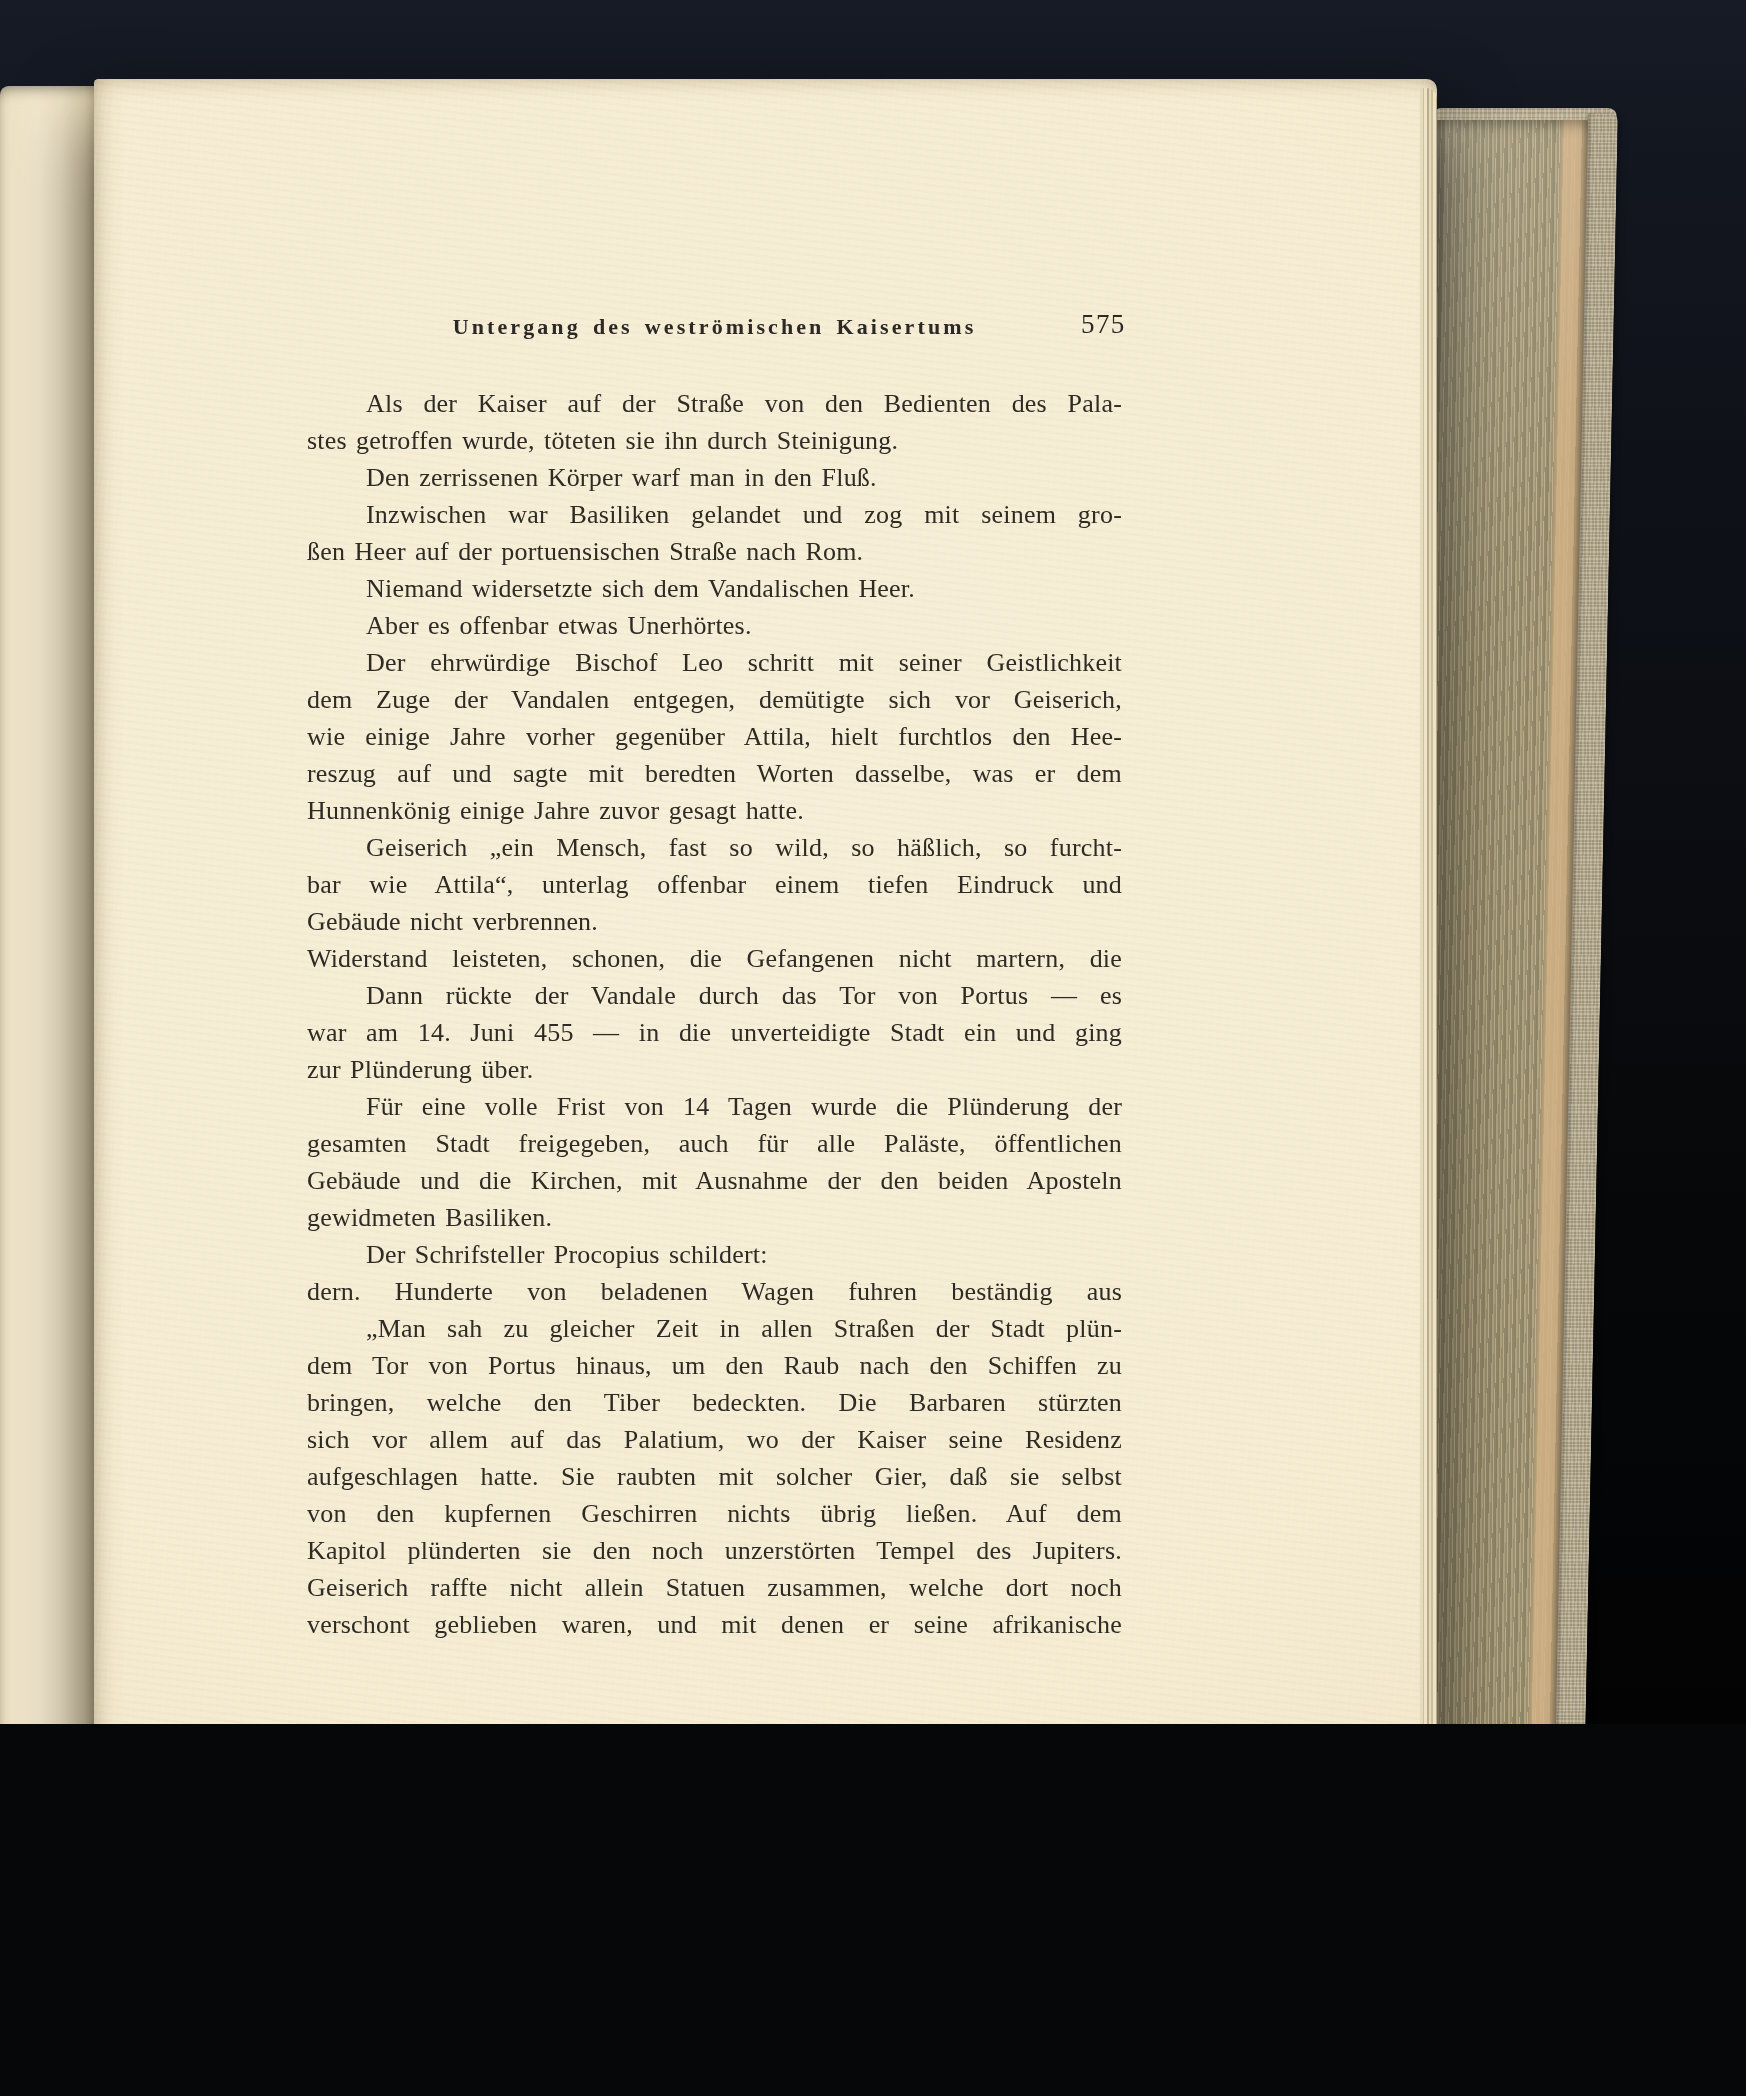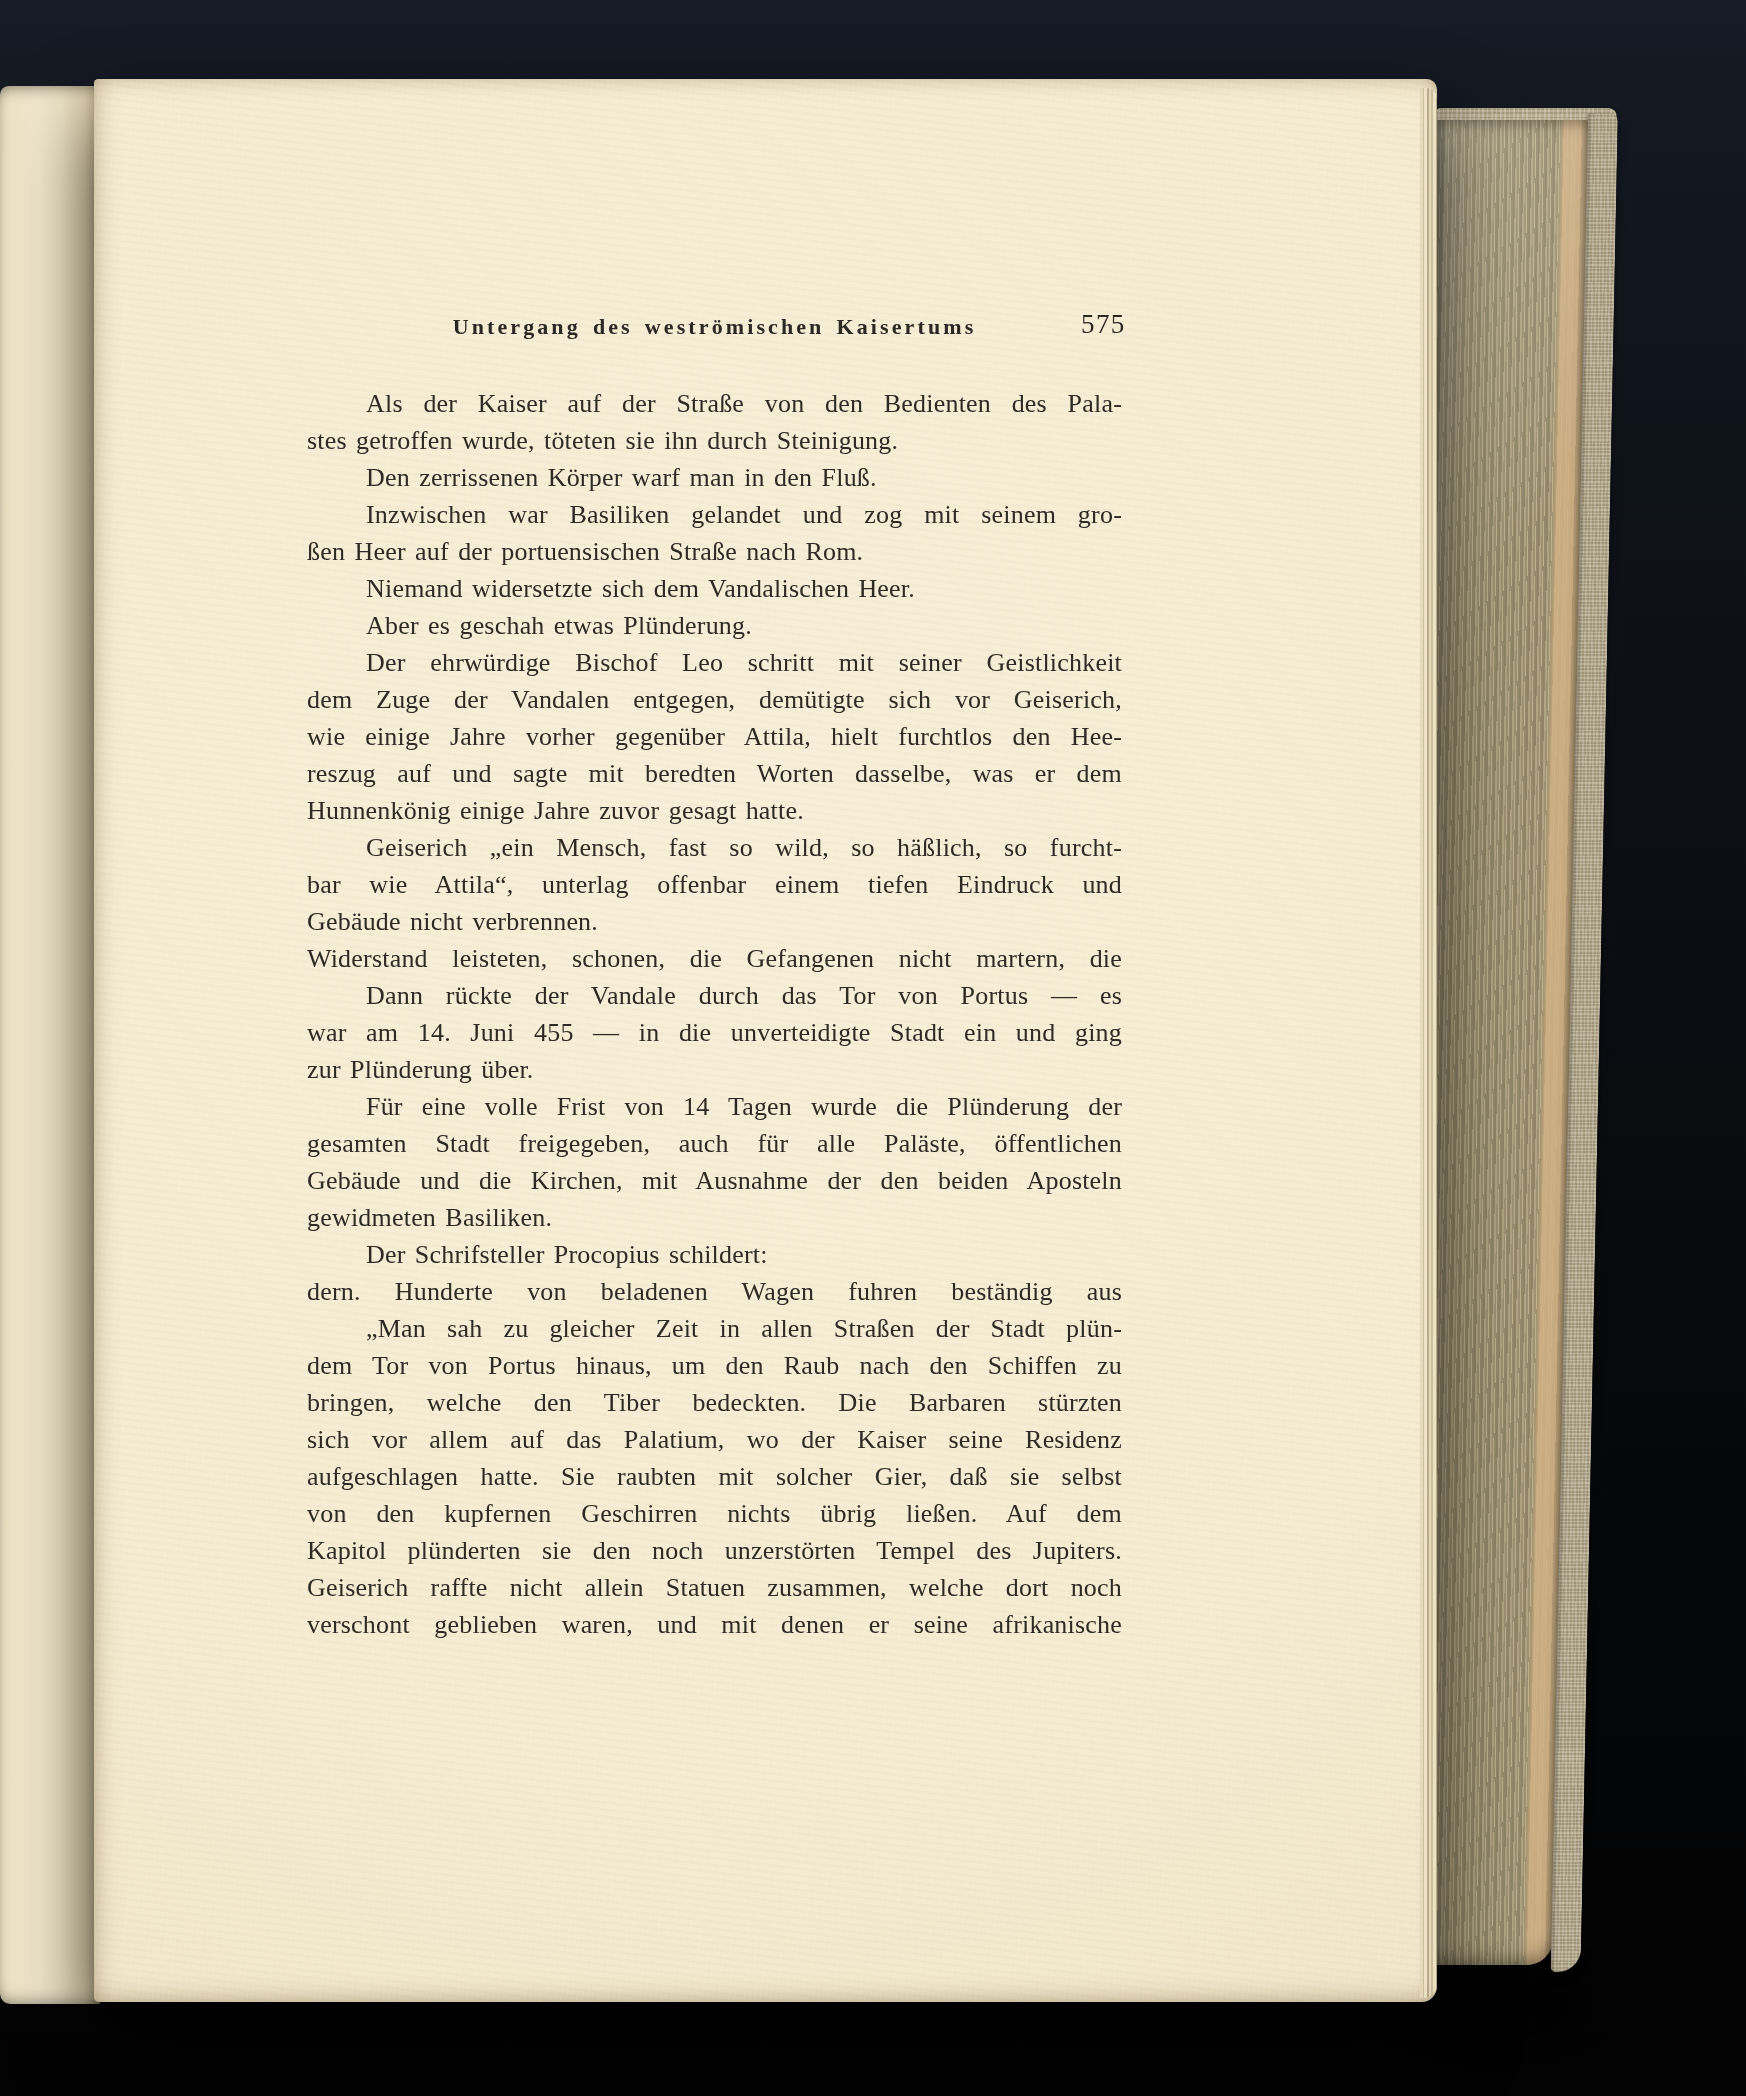--- a/index.html
+++ b/index.html
@@ -1,17 +1,17 @@
 <!DOCTYPE html>
 <html style="font-size:14px"><head>
 <meta charset="utf-8">
 <style>
   html,body{margin:0;padding:0;background:#060709;}
   #scene{
-    position:relative; width:1747px; height:2096px; overflow:hidden;
+    position:relative; width:1747px; height:1724px; overflow:hidden;
     background:linear-gradient(180deg,#161b25 0%,#131720 8%,#0e1118 28%,#0a0c10 52%,#060708 72%,#030304 100%);
     font-family:"Liberation Serif", serif;
   }
   
   #left-edges{
     position:absolute; left:0; top:86px; width:100px; height:1918px; z-index:1;
     background:linear-gradient(90deg,#ece0c2 0%,#f3e9cf 38%,#f1e6c9 62%,#e6d8b6 84%,#cfc09c 94%,#a3926c 100%);
     border-radius:8.7px 0 0 10.5px;
     box-shadow:inset 0 8.7px 15.7px -8.7px rgba(0,0,0,.55), inset 0 -10.5px 17.5px -10.5px rgba(0,0,0,.5);
   }
@@ -120,21 +120,21 @@
           <div class="line first lastline">Den zerrissenen Körper warf man in den Fluß.</div>
         </div>
         <div>
           <div class="line first">Inzwischen war Basiliken gelandet und zog mit seinem gro-</div>
           <div class="line lastline">ßen Heer auf der portuensischen Straße nach Rom.</div>
         </div>
         <div>
           <div class="line first lastline">Niemand widersetzte sich dem Vandalischen Heer.</div>
         </div>
         <div>
-          <div class="line first lastline">Aber es geschah etwas Plünderung.</div>
+          <div class="line first lastline">Aber es offenbar etwas Unerhörtes.</div>
         </div>
         <div>
           <div class="line first">Der ehrwürdige Bischof Leo schritt mit seiner Geistlichkeit</div>
           <div class="line">dem Zuge der Vandalen entgegen, demütigte sich vor Geiserich,</div>
           <div class="line">wie einige Jahre vorher gegenüber Attila, hielt furchtlos den Hee-</div>
           <div class="line">reszug auf und sagte mit beredten Worten dasselbe, was er dem</div>
           <div class="line lastline">Hunnenkönig einige Jahre zuvor gesagt hatte.</div>
         </div>
         <div>
           <div class="line first">Geiserich „ein Mensch, fast so wild, so häßlich, so furcht-</div>

